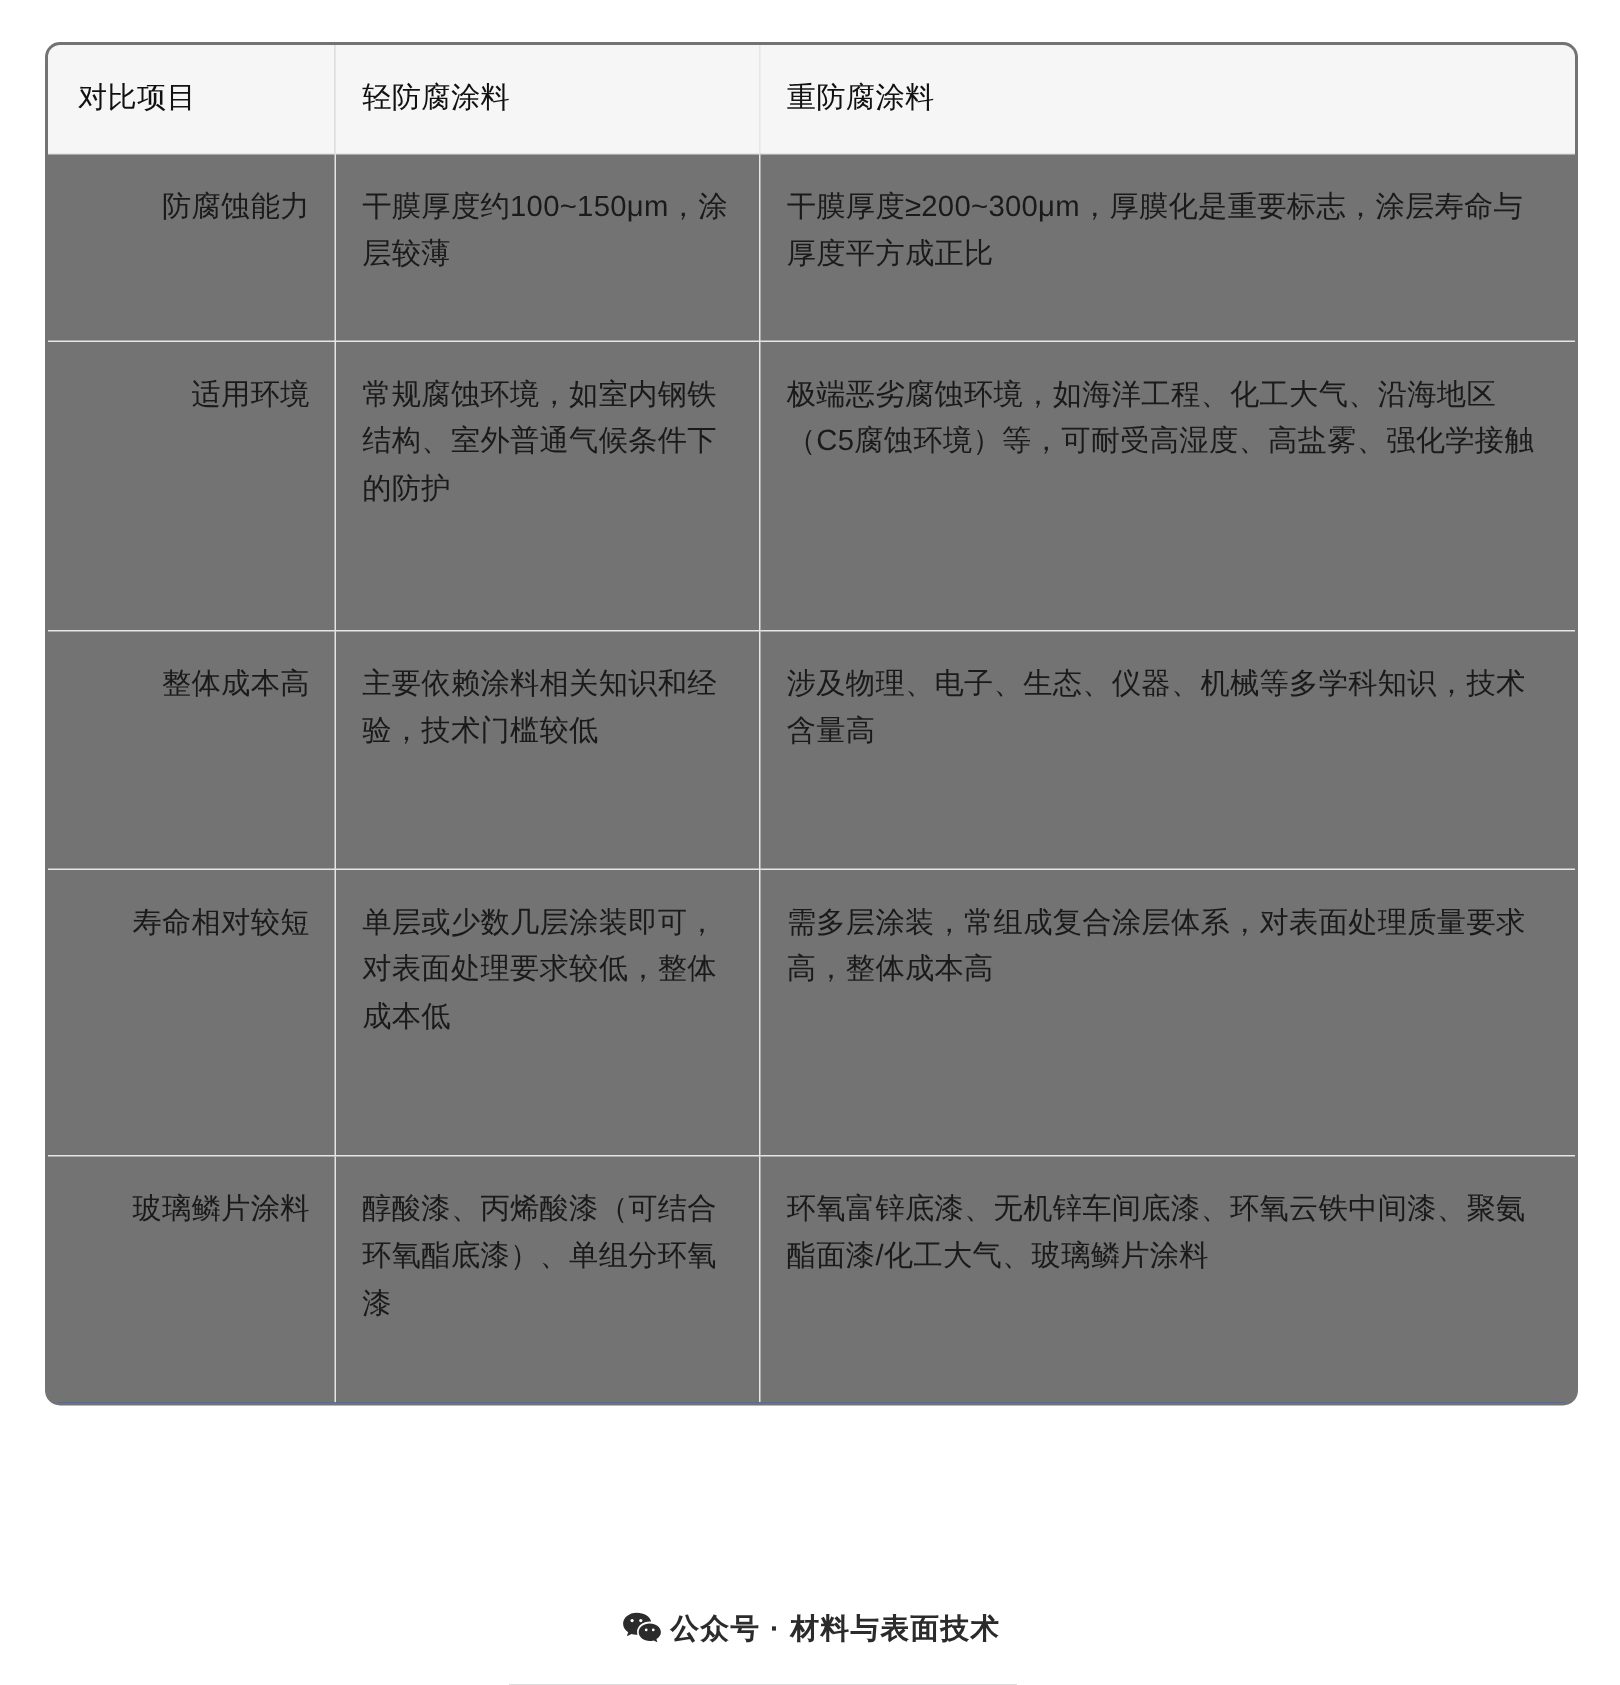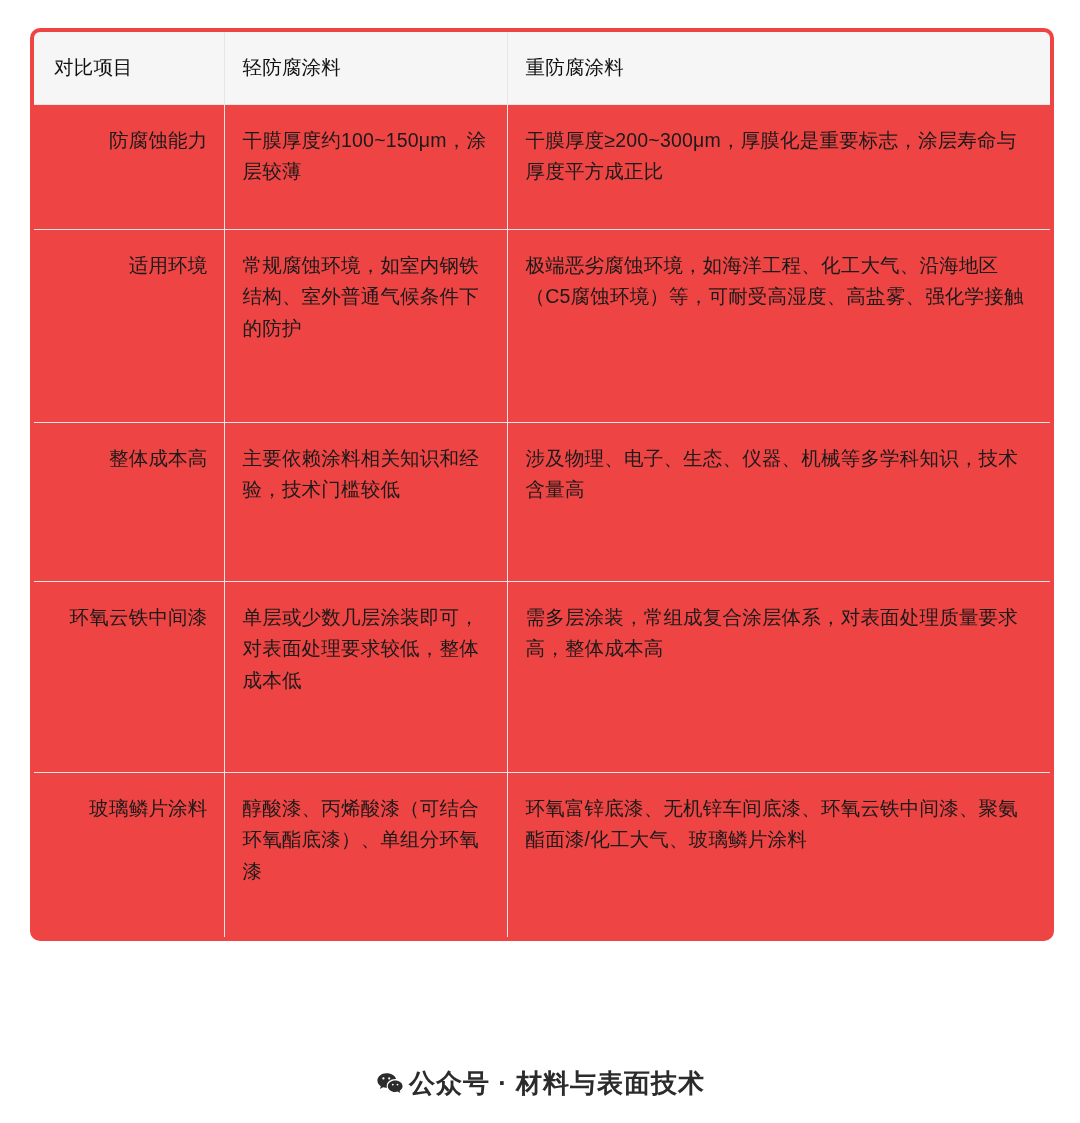--- a/index.html
+++ b/index.html
@@ -18,22 +18,22 @@
     position: relative;
     width: 1080px;
     height: 1123px;
     box-sizing: border-box;
     padding: 28px 30px 0 30px;
   }
   table.cmp {
     width: 1020px;
     border-collapse: collapse;
     table-layout: fixed;
-    background: #ef4444;
-    border: 4px solid #1d4ed8;
+    background: #737373;
+    border: 2px solid #1d4ed8;
     border-radius: 10px;
     overflow: hidden;
   }
   table.cmp col.c1 { width: 192px; }
   table.cmp col.c2 { width: 283px; }
   table.cmp col.c3 { width: 545px; }
 
   table.cmp th, table.cmp td {
     border-right: 1px solid #e6e6e6;
     border-bottom: 1px solid #e6e6e6;
@@ -73,21 +73,21 @@
   .footer {
     position: absolute;
     left: 0;
     right: 0;
     bottom: 22px;
     display: flex;
     align-items: center;
     justify-content: center;
     gap: 4px;
     color: #2b2b2b;
-    font-size: 26px;
+    font-size: 19px;
     letter-spacing: 1px;
   }
   .footer .wechat-icon {
     display: inline-flex;
     align-items: center;
     justify-content: center;
     width: 30px;
     height: 30px;
   }
   .footer .wechat-icon svg { display: block; }
@@ -121,21 +121,21 @@
         <td class="label">适用环境</td>
         <td>常规腐蚀环境，如室内钢铁结构、室外普通气候条件下的防护</td>
         <td>极端恶劣腐蚀环境，如海洋工程、化工大气、沿海地区（C5腐蚀环境）等，可耐受高湿度、高盐雾、强化学接触</td>
       </tr>
       <tr class="r3">
         <td class="label">整体成本高</td>
         <td>主要依赖涂料相关知识和经验，技术门槛较低</td>
         <td>涉及物理、电子、生态、仪器、机械等多学科知识，技术含量高</td>
       </tr>
       <tr class="r5">
-        <td class="label">环氧云铁中间漆</td>
+        <td class="label">寿命相对较短</td>
         <td>单层或少数几层涂装即可，对表面处理要求较低，整体成本低</td>
         <td>需多层涂装，常组成复合涂层体系，对表面处理质量要求高，整体成本高</td>
       </tr>
       <tr class="r6">
         <td class="label">玻璃鳞片涂料</td>
         <td>醇酸漆、丙烯酸漆（可结合环氧酯底漆）、单组分环氧漆</td>
         <td>环氧富锌底漆、无机锌车间底漆、环氧云铁中间漆、聚氨酯面漆/化工大气、玻璃鳞片涂料</td>
       </tr>
     </tbody>
   </table>

